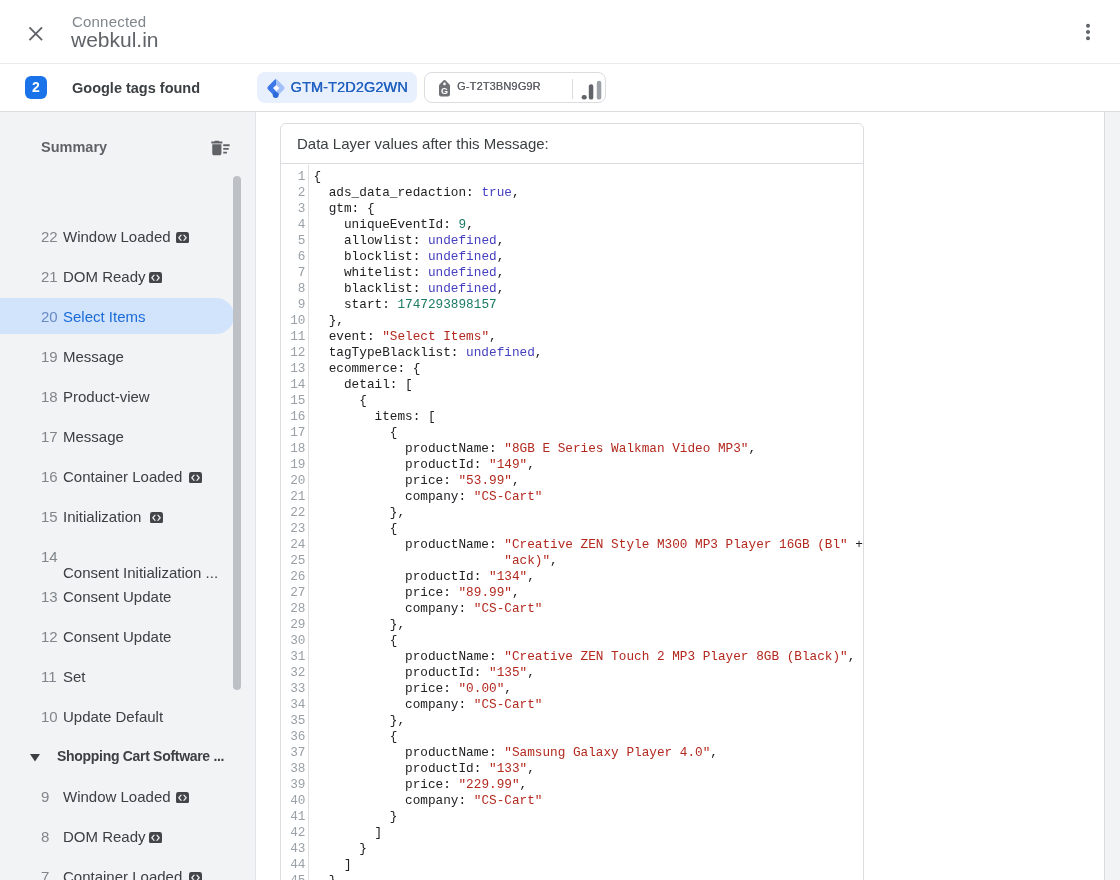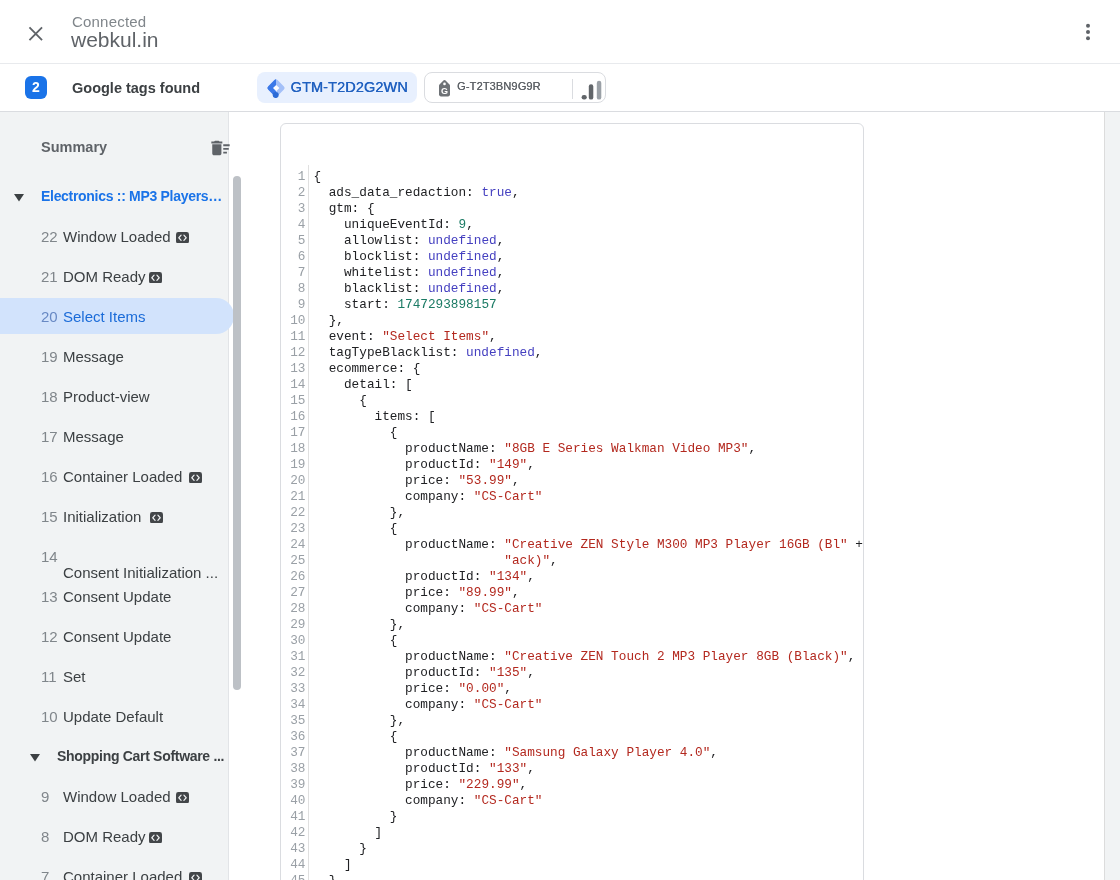--- a/index.html
+++ b/index.html
@@ -25,21 +25,21 @@
 .chip-gtm { left:257px; width:160px; background:#e8f0fe; }
 .chip-gtm .txt { position:absolute; left:33.5px; top:7px; font-size:14.5px; font-weight:400; color:#2161c0; letter-spacing:.1px; text-shadow:0.35px 0 0 currentColor; }
 .chip-gtm svg { position:absolute; left:9px; top:5.5px; }
 .chip-ga { left:424px; width:182px; background:#fff; border:1px solid #dadce0; }
 .chip-ga .txt { position:absolute; left:32px; top:7px; font-size:11px; color:#5f6368; letter-spacing:.15px; text-shadow:0.25px 0 0 currentColor; }
 .chip-ga .tagic { position:absolute; left:13px; top:6px; }
 .chip-ga .div { position:absolute; left:146.5px; top:5.5px; width:1px; height:20.5px; background:#dadce0; }
 .chip-ga .bars { position:absolute; left:156px; top:7px; }
 
 
-.sidebar { position:absolute; left:0; top:112px; width:229px; height:768px; background:#f1f3f4; border-right:1px solid #e2e4e7; }
+.sidebar { position:absolute; left:0; top:112px; width:256px; height:768px; background:#f1f3f4; border-right:1px solid #e2e4e7; }
 .summary { top:0px; }
 .summary .t { position:absolute; left:41px; top:27px; font-size:14.5px; font-weight:700; color:#5f6368; }
 .trash { position:absolute; left:209px; top:25px; }
 .grouph { position:absolute; left:0; width:248px; height:40px; }
 .grouph .tri { position:absolute; left:14px; top:16.5px; }
 .grouph .t { position:absolute; left:41px; top:12px; font-size:14px; font-weight:700; letter-spacing:-0.3px; white-space:nowrap; }
 .item { position:absolute; left:0; width:234px; height:40px; font-size:15px; }
 .item .num { position:absolute; left:41px; color:#80868b; }
 .item .t { position:absolute; left:63px; color:#3c4043; white-space:nowrap; }
 .item .cbadge { position:absolute; top:15.5px; }
@@ -114,26 +114,20 @@
 </div>
 
 <div class="sidebar">
   <div class="summary">
     <div class="t">Summary</div>
     <svg class="trash" width="23" height="22" viewBox="0 0 24 24">
         <path fill="#5f6368" d="M15 16h4v2h-4zm0-8h7v2h-7zm0 4h6v2h-6zM3 18c0 1.1.9 2 2 2h6c1.1 0 2-.9 2-2V8H3v10zM14 5h-3l-1-1H6L5 5H2v2h12z"></path>
       </svg>
   </div>
   <div class="selpill"></div>
-<div class="grouph" style="top:64px;">
-      <svg class="tri" width="10" height="9" viewBox="0 0 10 9">
-        <path d="M0 1 H10 L5 8.6 Z" fill="#3c4043"></path>
-      </svg>
-      <div class="t" style="color:#1a73e8;">Electronics :: MP3 Players…</div>
-    </div>
 <div class="item" style="top:104px;">
       <span class="num" style="top:12px;">22</span>
       <span class="t" style="top:12px;">Window Loaded</span>
       <svg class="cbadge" width="13" height="11.5" viewBox="0 0 13 11.5" style="left:176px;">
         <rect width="13" height="11.5" rx="2.4" fill="#434649"></rect>
         <path d="M5.1 3.1 L2.8 5.75 L5.1 8.4 M7.9 3.1 L10.2 5.75 L7.9 8.4" stroke="#f1f3f4" stroke-width="1.15" fill="none" stroke-linecap="round" stroke-linejoin="round"></path>
       </svg>
     </div>
 <div class="item" style="top:144px;">
       <span class="num" style="top:12px;">21</span>
@@ -222,20 +216,23 @@
       <span class="t" style="top:12px;">Container Loaded</span>
       <svg class="cbadge" width="13" height="11.5" viewBox="0 0 13 11.5" style="left:189px;">
         <rect width="13" height="11.5" rx="2.4" fill="#434649"></rect>
         <path d="M5.1 3.1 L2.8 5.75 L5.1 8.4 M7.9 3.1 L10.2 5.75 L7.9 8.4" stroke="#f1f3f4" stroke-width="1.15" fill="none" stroke-linecap="round" stroke-linejoin="round"></path>
       </svg>
     </div>
   <div class="sbscroll"></div>
 </div>
 
 <div class="card">
+  <div class="cardh">
+      <div class="t">Data Layer values after this Message:</div>
+    </div>
   <div class="codewrap">
 <pre class="nums">1
 2
 3
 4
 5
 6
 7
 8
 9

